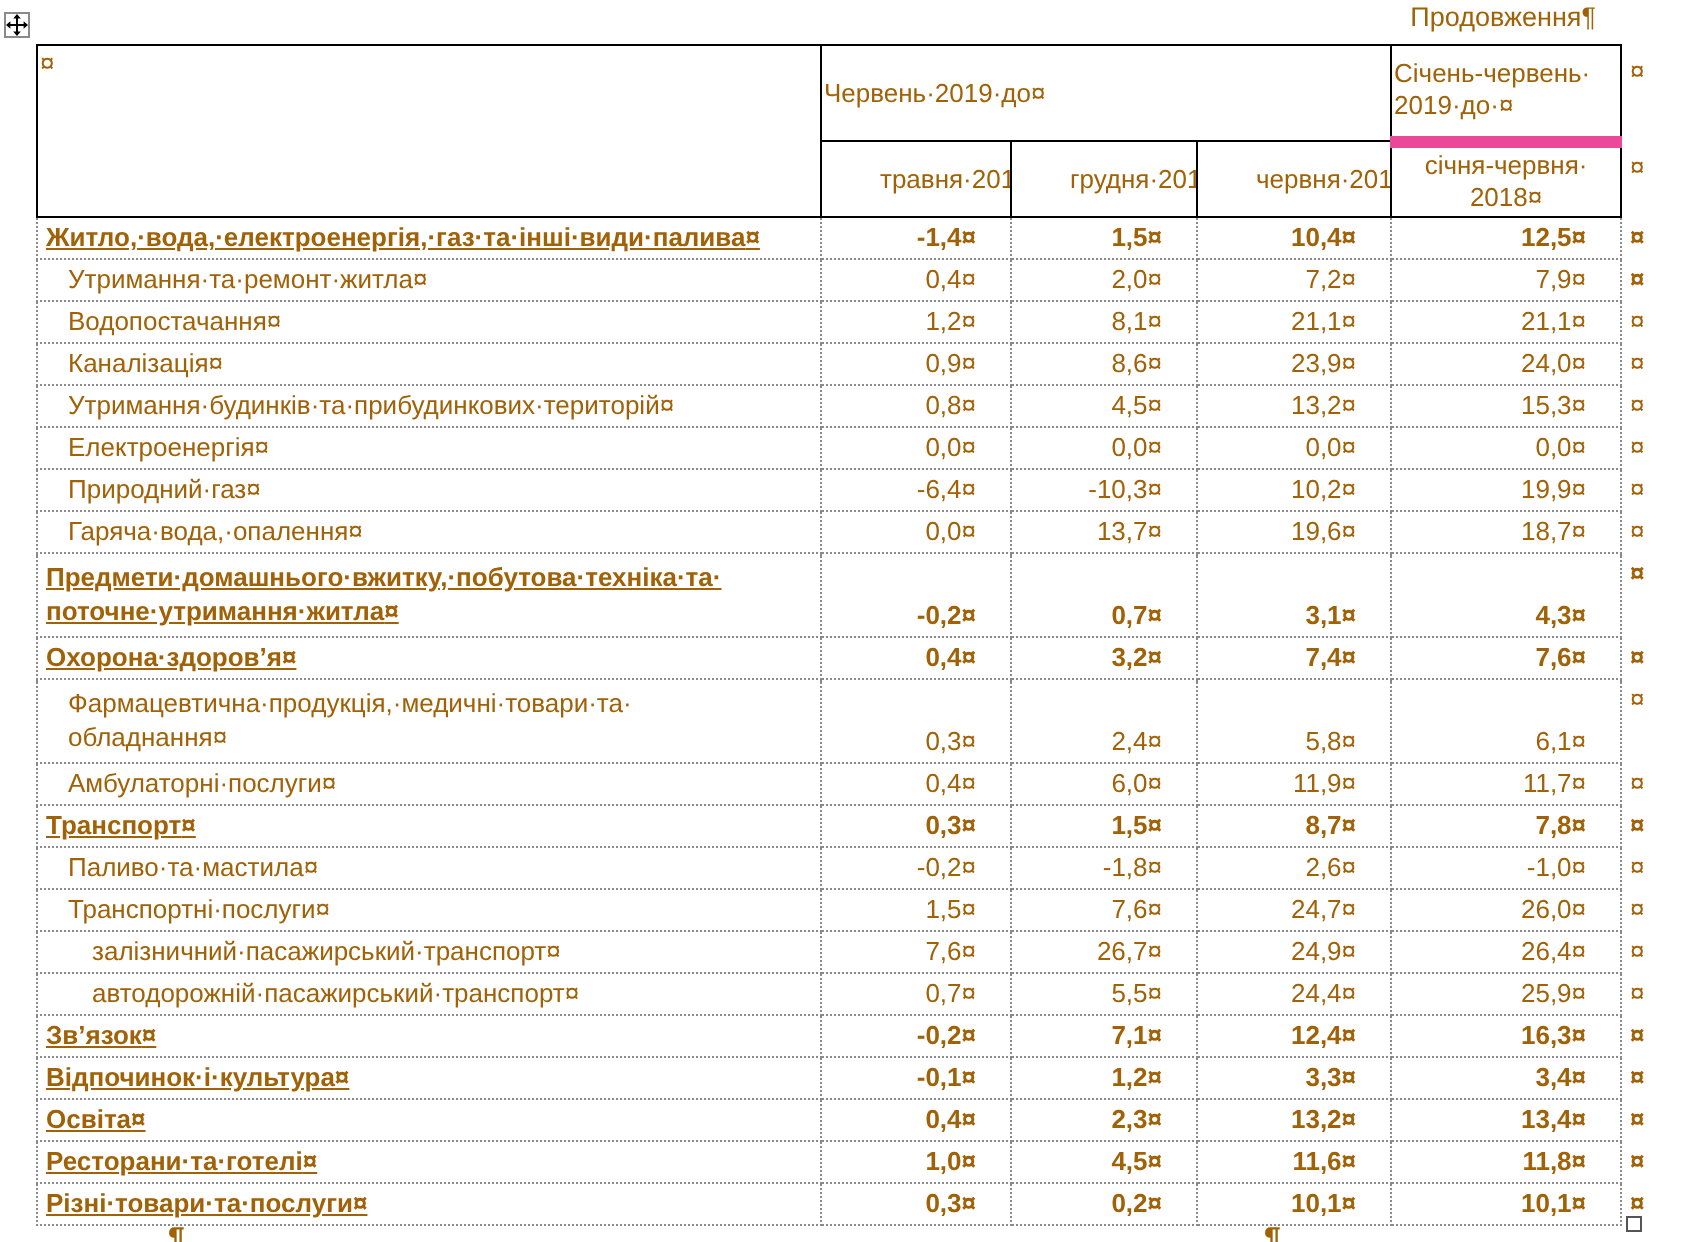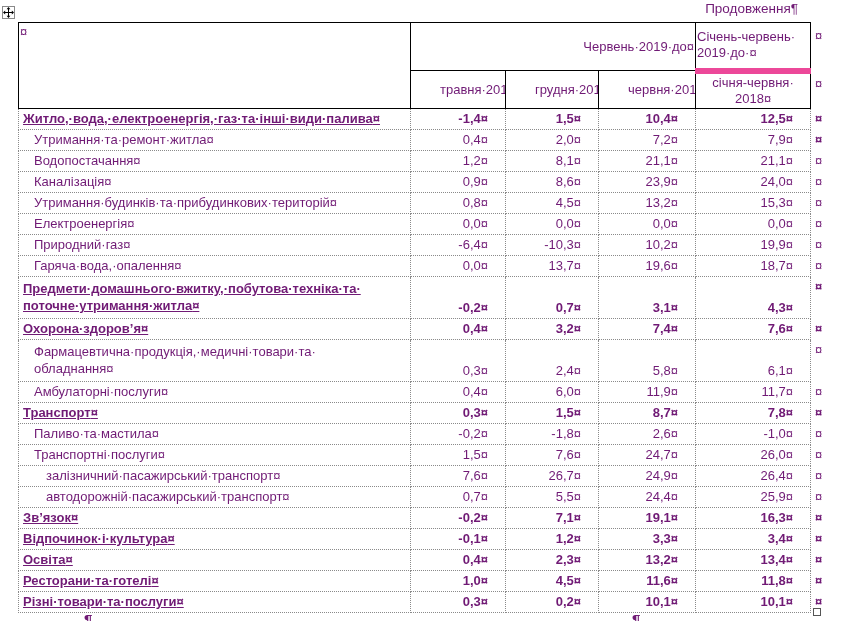--- a/index.html
+++ b/index.html
@@ -1,18 +1,18 @@
 <!DOCTYPE html>
 <html><head>
 <meta charset="utf-8">
 <style>
   html,body { margin:0; padding:0; background:#fff; }
   .screen {
     position:relative; width:853px; height:621px; background:#fff;
-    font-family:"Liberation Sans","DejaVu Sans",sans-serif; color:#701a75;
+    font-family:"Liberation Sans","DejaVu Sans",sans-serif; color:#a16207;
     overflow:hidden;
   }
   
   .continuation {
     position:absolute; top:1px; right:55px; font-size:13.5px;
     white-space:nowrap;
   }
   
   .move-handle {
     position:absolute; left:2px; top:6px; width:13px; height:13px;
@@ -21,21 +21,21 @@
   }
   
   table.cpi {
     position:absolute; left:18px; top:22px; width:835px;
     border-collapse:collapse; table-layout:fixed; font-size:13px;
   }
   table.cpi th, table.cpi td { margin:0; overflow:hidden; }
   
   .hcell { border:1px solid #000; font-weight:normal; font-size:13px; }
   .h-first { vertical-align:top; text-align:left; padding:1px 0 0 1px; }
-  .h-group { text-align:right; vertical-align:middle; }
+  .h-group { text-align:left; vertical-align:middle; }
   .h-sub   { text-align:left; vertical-align:middle; white-space:nowrap;padding-left:29px; }
   .h-last-top { text-align:left; vertical-align:middle; border-bottom:1px solid #0f172a; line-height:16px; }
   .h-last-bottom { text-align:center; vertical-align:middle; border-top:6px solid #ec4899; line-height:16px; }
   thead tr.hr1 { height:48px; }
   thead tr.hr2 { height:35px; }
   
   td.lbl {
     border:1px dotted #8a8a8a; white-space:nowrap;
     vertical-align:middle; line-height:17px;
   }
@@ -256,21 +256,21 @@
           <td class="val"><span>0,7</span><span class="mark">¤</span></td>
           <td class="val"><span>5,5</span><span class="mark">¤</span></td>
           <td class="val"><span>24,4</span><span class="mark">¤</span></td>
           <td class="val"><span>25,9</span><span class="mark">¤</span></td>
           <td class="endcell">¤</td>
         </tr>
         <tr class="b">
           <td class="lbl i0"><span class="txt">Зв’язок</span><span class="mark">¤</span></td>
           <td class="val"><span>-0,2</span><span class="mark">¤</span></td>
           <td class="val"><span>7,1</span><span class="mark">¤</span></td>
-          <td class="val"><span>19,1</span><span class="mark">¤</span></td>
+          <td class="val"><span>12,4</span><span class="mark">¤</span></td>
           <td class="val"><span>16,3</span><span class="mark">¤</span></td>
           <td class="endcell eb">¤</td>
         </tr>
         <tr class="b">
           <td class="lbl i0"><span class="txt">Відпочинок·і·культура</span><span class="mark">¤</span></td>
           <td class="val"><span>-0,1</span><span class="mark">¤</span></td>
           <td class="val"><span>1,2</span><span class="mark">¤</span></td>
           <td class="val"><span>3,3</span><span class="mark">¤</span></td>
           <td class="val"><span>3,4</span><span class="mark">¤</span></td>
           <td class="endcell eb">¤</td>

